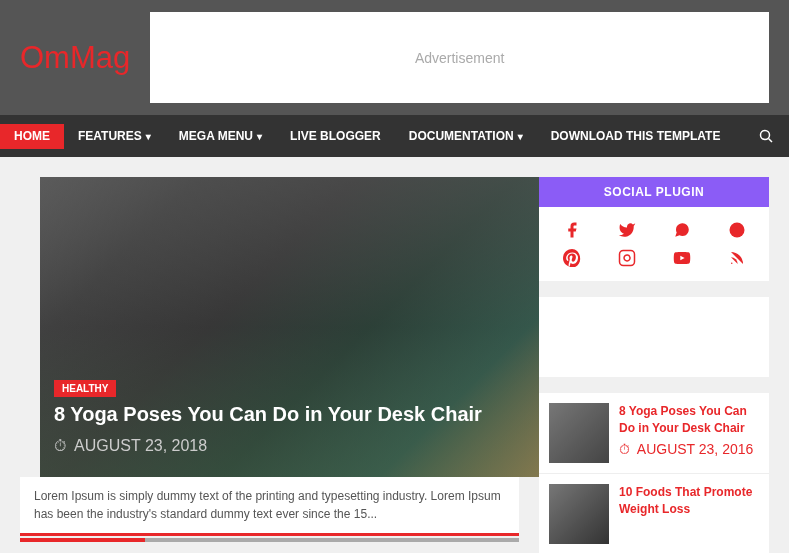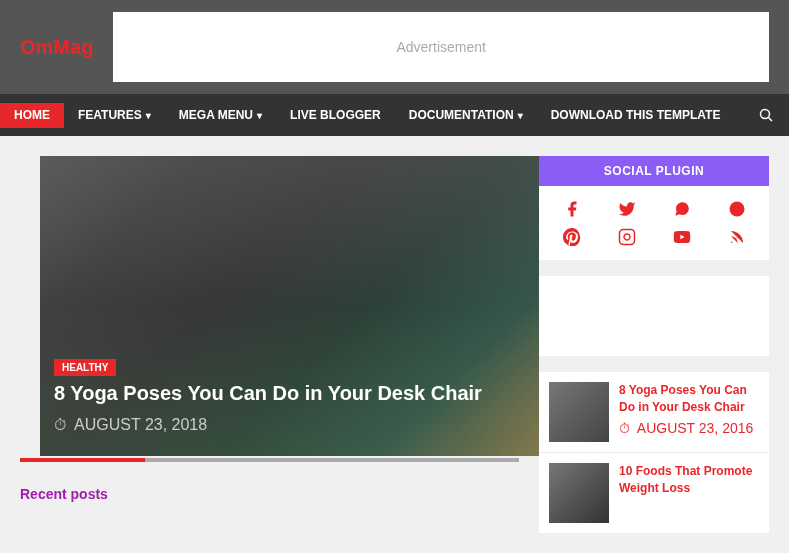--- a/index.html
+++ b/index.html
@@ -1,22 +1,22 @@
 <!DOCTYPE html>
 <html><head>
   <meta charset="utf-8">
   <style>
     * { margin: 0; padding: 0; box-sizing: border-box; }
     body { font-family: Arial, sans-serif; background: #f0f0f0; width: 789px; }
 
     
     .header { background: #555; padding: 12px 20px; display: flex; align-items: center; gap: 20px; }
-    .logo { font-size: 20px; font-weight: 700; color: #fff; }
+    .logo { font-size: 31px; font-weight: 400; color: #fff; }
     .logo span { color: #e8272a; }
-    .ad-banner { flex: 1; background: #fff; height: 70px; display: flex; align-items: center; justify-content: center; color: #aaa; font-size: 14px; }
+    .ad-banner { flex: 1; background: #fff; height: 91px; display: flex; align-items: center; justify-content: center; color: #aaa; font-size: 14px; }
 
     
     nav { background: #333; display: flex; align-items: center; height: 42px; }
     .nav-item { color: #fff; font-size: 12px; font-weight: bold; padding: 0 14px; height: 25px; display: flex; align-items: center; cursor: pointer; text-transform: uppercase; white-space: nowrap; }
     .nav-item.active { background: #e8272a; }
     .nav-item .chevron { margin-left: 4px; font-size: 10px; }
     .nav-search { margin-left: auto; padding: 0 16px; height: 42px; display: flex; align-items: center; color: #fff; cursor: pointer; }
 
     
     .content { display: flex; gap: 20px; padding: 20px; background: #f0f0f0; }
@@ -132,20 +132,23 @@
           <span>HEALTHY</span>
         </div>
         <div class="hero-title">
           <span>8 Yoga Poses You Can Do in Your Desk Chair</span>
         </div>
         <div class="hero-date">
           <span>⏱</span>
           <span>AUGUST 23, 2018</span>
         </div>
       </div>
+      <div class="hero-excerpt">
+        <span>Lorem Ipsum is simply dummy text of the printing and typesetting industry. Lorem Ipsum has been the industry's standard dummy text ever since the 15...</span>
+      </div>
       <div class="progress-bar-area">
         <div class="pb1"></div>
         <div class="pb2"></div>
         <div class="pb3"></div>
         <div class="pb4"></div>
       </div>
     </div>
     <div class="recent-posts">
       <span>Recent posts</span>
     </div>

